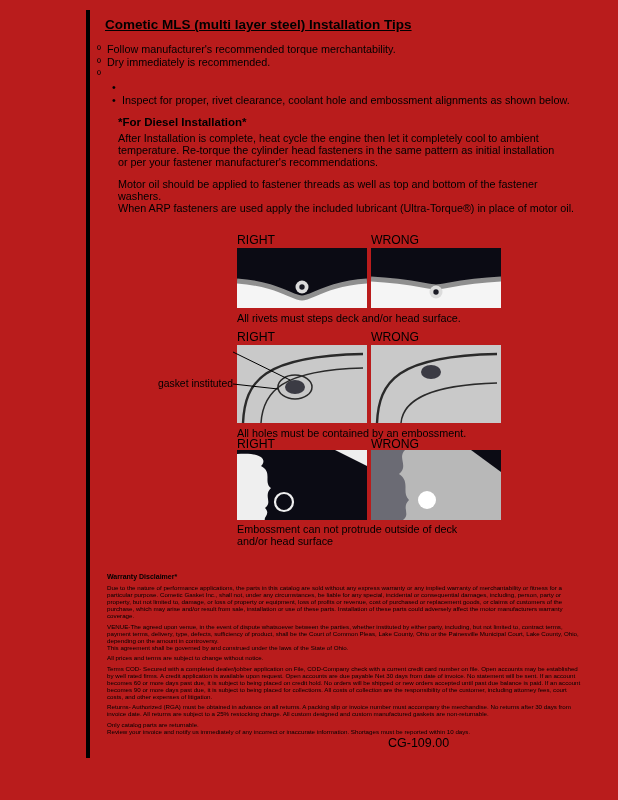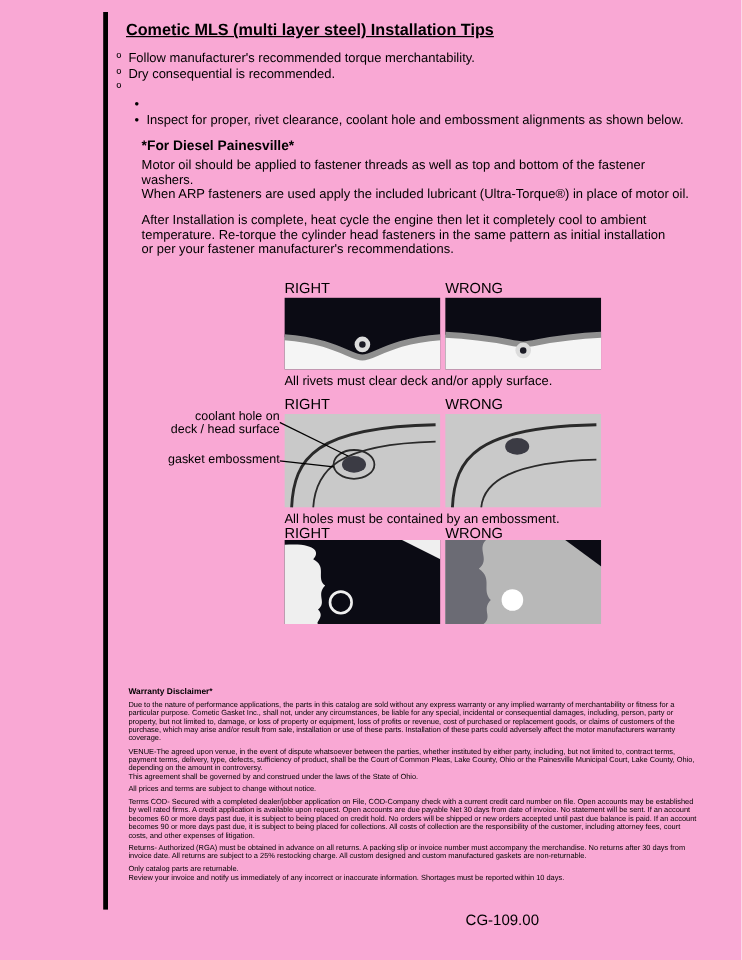--- a/index.html
+++ b/index.html
@@ -1,74 +1,74 @@
 <!DOCTYPE html>
 <html><head>
 <meta charset="utf-8">
 <style>
   html,body{margin:0;padding:0;background:#ffffff;}
-  .page{position:relative;width:618px;height:800px;background:#f9a8d4;font-family:"Liberation Sans",sans-serif;color:#000;overflow:hidden;}
+  .page{position:relative;width:618px;height:800px;background:#b91c1c;font-family:"Liberation Sans",sans-serif;color:#000;overflow:hidden;}
   .left-bar{position:absolute;left:86px;top:10px;width:4px;height:748px;background:#000;}
   .title{position:absolute;left:105px;top:17px;font-size:13.5px;font-weight:bold;text-decoration:underline;margin:0;}
   .tips{position:absolute;left:97px;top:43px;width:482px;font-size:10.8px;line-height:12.7px;}
   .b-row{display:flex;}
   .b-row.sub{margin-left:15px;}
   .b-glyph{width:10px;flex:none;}
   .diesel{position:absolute;left:118px;top:116px;width:462px;}
   .diesel h2{font-size:11.5px;font-weight:bold;margin:0 0 5px 0;}
   .diesel p{font-size:10.8px;line-height:11.9px;margin:0 0 10px 0;}
   .diesel p.note{margin:0;}
   .pre{white-space:pre-line;}
   .dg-label{position:absolute;width:130px;text-align:left;font-size:12.2px;}
   .dg-img{position:absolute;width:130px;line-height:0;}
   .dg-caption{position:absolute;font-size:10.8px;line-height:12.2px;}
   .callout{position:absolute;font-size:10.4px;line-height:11.4px;text-align:right;}
   .connector{position:absolute;z-index:3;}
   .warranty{position:absolute;left:107px;top:573px;width:477px;}
   .warranty h3{font-size:7px;margin:0 0 4px 0;font-weight:bold;}
   .warranty p{font-size:6.2px;line-height:7px;margin:0 0 3.5px 0;}
-  .pagenum{position:absolute;left:388px;top:760px;font-size:12.5px;}
+  .pagenum{position:absolute;left:388px;top:736px;font-size:12.5px;}
 </style>
 </head>
 <body>
 
 <div class="page">
 
   <div class="left-bar"></div>
 
   <h1 class="title">Cometic MLS (multi layer steel) Installation Tips</h1>
 
   <div class="tips">
     <div class="b-row">
       <span class="b-glyph">º</span>
       <span>Follow manufacturer's recommended torque merchantability.</span>
     </div>
     <div class="b-row">
       <span class="b-glyph">º</span>
-      <span>Dry consequential is recommended.</span>
+      <span>Dry immediately is recommended.</span>
     </div>
     <div class="b-row">
       <span class="b-glyph">º</span>
     </div>
     <div class="b-row sub">
       <span class="b-glyph">•</span>
     </div>
     <div class="b-row sub">
       <span class="b-glyph">•</span>
       <span>Inspect for proper, rivet clearance, coolant hole and embossment alignments as shown below.</span>
     </div>
   </div>
 
   <div class="diesel">
-    <h2>*For Diesel Painesville*</h2>
-    <p class="pre">Motor oil should be applied to fastener threads as well as top and bottom of the fastener washers.
-When ARP fasteners are used apply the included lubricant (Ultra-Torque®) in place of motor oil.</p>
+    <h2>*For Diesel Installation*</h2>
     <p class="pre">After Installation is complete, heat cycle the engine then let it completely cool to ambient
 temperature. Re-torque the cylinder head fasteners in the same pattern as initial installation
 or per your fastener manufacturer's recommendations.</p>
+    <p class="pre">Motor oil should be applied to fastener threads as well as top and bottom of the fastener washers.
+When ARP fasteners are used apply the included lubricant (Ultra-Torque®) in place of motor oil.</p>
   </div>
 
   <div class="dg-label" style="left:237px;top:233px;">RIGHT</div>
   <div class="dg-label" style="left:371px;top:233px;">WRONG</div>
 
   <div class="dg-img" style="left:237px;top:248px;">
     <svg width="130" height="60" viewBox="0 0 130 60">
       <rect width="130" height="60" fill="#0b0b14"></rect>
       <path d="M0,33 C42,36 55,50 65,50 C75,50 88,36 130,33 L130,60 L0,60 Z" fill="#f5f5f5"></path>
       <path d="M0,33 C42,36 55,50 65,50 C75,50 88,36 130,33" fill="none" stroke="#8f8f8f" stroke-width="5"></path>
@@ -78,28 +78,26 @@
   </div>
   <div class="dg-img" style="left:371px;top:248px;">
     <svg width="130" height="60" viewBox="0 0 130 60">
       <rect width="130" height="60" fill="#0b0b14"></rect>
       <path d="M0,31 C42,33 56,39 65,39 C74,39 88,33 130,31 L130,60 L0,60 Z" fill="#f5f5f5"></path>
       <path d="M0,31 C42,33 56,39 65,39 C74,39 88,33 130,31" fill="none" stroke="#8f8f8f" stroke-width="5"></path>
       <circle cx="65" cy="44" r="6.5" fill="#dcdcdc"></circle>
       <circle cx="65" cy="44" r="2.7" fill="#1a1a24"></circle>
     </svg>
   </div>
-  <div class="dg-caption" style="left:237px;top:312px;">All rivets must clear deck and/or apply surface.</div>
+  <div class="dg-caption" style="left:237px;top:312px;">All rivets must steps deck and/or head surface.</div>
 
   <div class="dg-label" style="left:237px;top:330px;">RIGHT</div>
   <div class="dg-label" style="left:371px;top:330px;">WRONG</div>
 
-  <div class="callout pre" style="left:128px;top:342px;width:105px;">coolant hole on
-deck / head surface</div>
-  <div class="callout" style="left:113px;top:378px;width:120px;">gasket embossment</div>
+  <div class="callout" style="left:113px;top:378px;width:120px;">gasket instituted</div>
 
   <svg class="connector" style="left:233px;top:346px;" width="75" height="60" viewBox="0 0 75 60">
     <line x1="0" y1="6" x2="57" y2="34" stroke="#000" stroke-width="1"></line>
     <line x1="0" y1="38" x2="45" y2="43" stroke="#000" stroke-width="1"></line>
   </svg>
 
   <div class="dg-img" style="left:237px;top:345px;">
     <svg width="130" height="78" viewBox="0 0 130 78">
       <rect width="130" height="78" fill="#c9c9c9"></rect>
       <path d="M6,78 C8,36 26,11 126,9" fill="none" stroke="#2a2a2a" stroke-width="2.4"></path>
@@ -130,20 +128,22 @@
     </svg>
   </div>
   <div class="dg-img" style="left:371px;top:450px;">
     <svg width="130" height="70" viewBox="0 0 130 70">
       <rect width="130" height="70" fill="#b8b8b8"></rect>
       <path d="M0,0 L34,0 C26,8 38,16 28,24 C40,32 30,42 38,50 C30,58 40,64 32,70 L0,70 Z" fill="#6b6b74"></path>
       <circle cx="56" cy="50" r="9" fill="#ffffff"></circle>
       <path d="M100,0 L130,0 L130,22 Z" fill="#0b0b14"></path>
     </svg>
   </div>
+  <div class="dg-caption pre" style="left:237px;top:523px;">Embossment can not protrude outside of deck
+and/or head surface</div>
 
   <div class="warranty">
     <h3>Warranty Disclaimer*</h3>
     <p>Due to the nature of performance applications, the parts in this catalog are sold without any express warranty or any implied warranty of merchantability or fitness for a particular purpose.  Cometic Gasket Inc., shall not, under any circumstances, be liable for any special, incidental or consequential damages, including, person, party or property, but not limited to, damage, or loss of property or equipment, loss of profits or revenue, cost of purchased or replacement goods, or claims of customers of the purchase, which may arise and/or result from sale, installation or use of these parts.  Installation of these parts could adversely affect the motor manufacturers warranty coverage.</p>
     <p class="pre">VENUE-The agreed upon venue, in the event of dispute whatsoever between the parties, whether instituted by either party, including, but not limited to, contract terms, payment terms, delivery, type, defects, sufficiency of product, shall be the Court of Common Pleas, Lake County, Ohio or the Painesville Municipal Court, Lake County, Ohio, depending on the amount in controversy.
 This agreement shall be governed by and construed under the laws of the State of Ohio.</p>
     <p>All prices and terms are subject to change without notice.</p>
     <p>Terms COD- Secured with a completed dealer/jobber application on File, COD-Company check with a current credit card number on file.  Open accounts may be established by well rated firms.  A credit application is available upon request.  Open accounts are due payable Net 30 days from date of invoice.  No statement will be sent.  If an account becomes 60 or more days past due, it is subject to being placed on credit hold.  No orders will be shipped or new orders accepted until past due balance is paid.  If an account becomes 90 or more days past due, it is subject to being placed for collections.  All costs of collection are the responsibility of the customer, including attorney fees, court costs, and other expenses of litigation.</p>
     <p>Returns- Authorized (RGA) must be obtained in advance on all returns.  A packing slip or invoice number must accompany the merchandise.  No returns after 30 days from invoice date.  All returns are subject to a 25% restocking charge.  All custom designed and custom manufactured gaskets are non-returnable.</p>
     <p class="pre">Only catalog parts are returnable.

